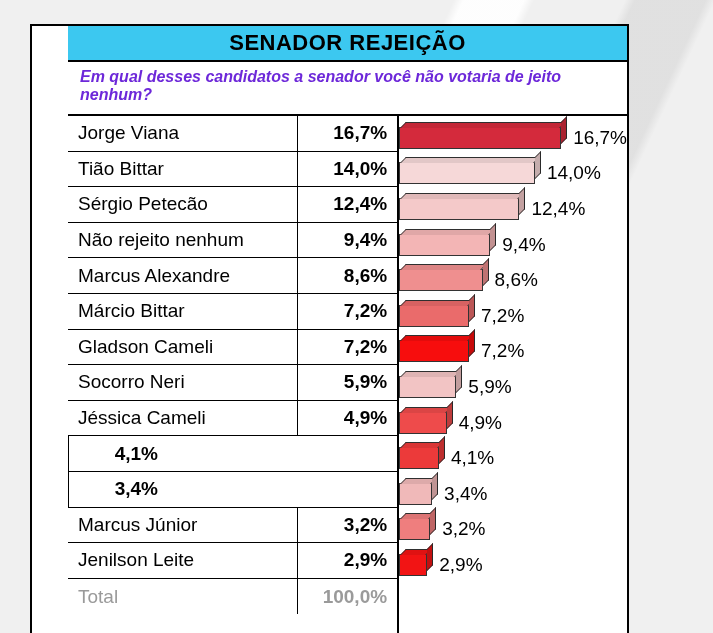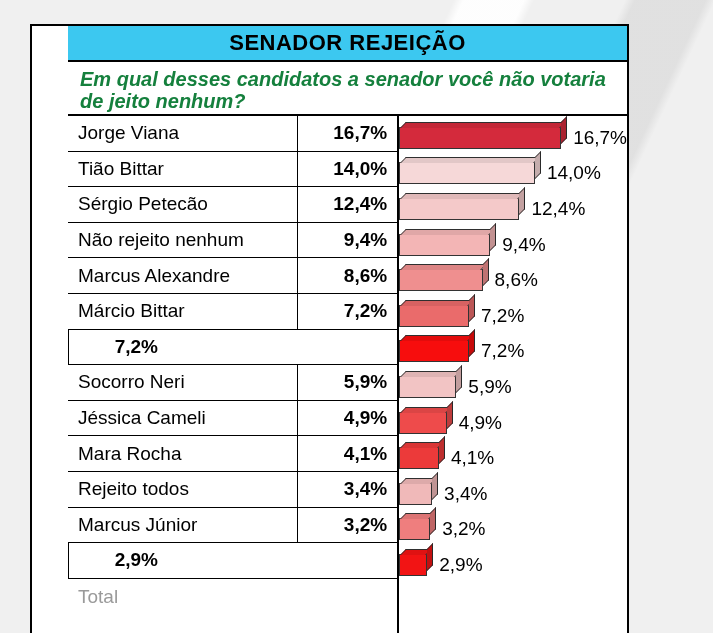--- a/index.html
+++ b/index.html
@@ -51,25 +51,25 @@
   }
   .title-bar .title-text {
     font-size: 22px;
     font-weight: bold;
     color: #000;
     letter-spacing: 0.5px;
   }
 
   .question {
     padding: 6px 10px 4px 12px;
-    font-size: 20px;
+    font-size: 16px;
     font-weight: bold;
     font-style: italic;
     line-height: 1.12;
-    color: #15803d;
+    color: #6d28d9;
     border-bottom: 2px solid #000;
     height: 54px;
     box-sizing: border-box;
   }
 
   .body {
     display: flex;
     height: 521px;
     box-sizing: border-box;
   }
@@ -208,47 +208,48 @@
           </div>
           <div class="row">
             <div class="label">Marcus Alexandre</div>
             <div class="value">8,6%</div>
           </div>
           <div class="row">
             <div class="label">Márcio Bittar</div>
             <div class="value">7,2%</div>
           </div>
           <div class="row">
+            <div class="label">Gladson Cameli</div>
             <div class="value">7,2%</div>
           </div>
           <div class="row">
             <div class="label">Socorro Neri</div>
             <div class="value">5,9%</div>
           </div>
           <div class="row">
             <div class="label">Jéssica Cameli</div>
             <div class="value">4,9%</div>
           </div>
           <div class="row">
-            <div class="label">Mara Rocha</div>
             <div class="value">4,1%</div>
           </div>
           <div class="row">
-            <div class="label">Rejeito todos</div>
             <div class="value">3,4%</div>
           </div>
           <div class="row">
             <div class="label">Marcus Júnior</div>
             <div class="value">3,2%</div>
           </div>
           <div class="row">
+            <div class="label">Jenilson Leite</div>
             <div class="value">2,9%</div>
           </div>
           <div class="row total">
             <div class="label">Total</div>
+            <div class="value">100,0%</div>
           </div>
         </div>
       <div class="chart-col">
           <div class="bar-row">
             <div class="bar-wrap">
               <div class="bar" style="width: 162px; background: rgb(212, 42, 60);">
                 <div class="top" style="background: rgb(212, 42, 60); filter: brightness(0.92);"></div>
                 <div class="side" style="background: rgb(212, 42, 60); filter: brightness(0.8);"></div>
               </div>
             </div>

